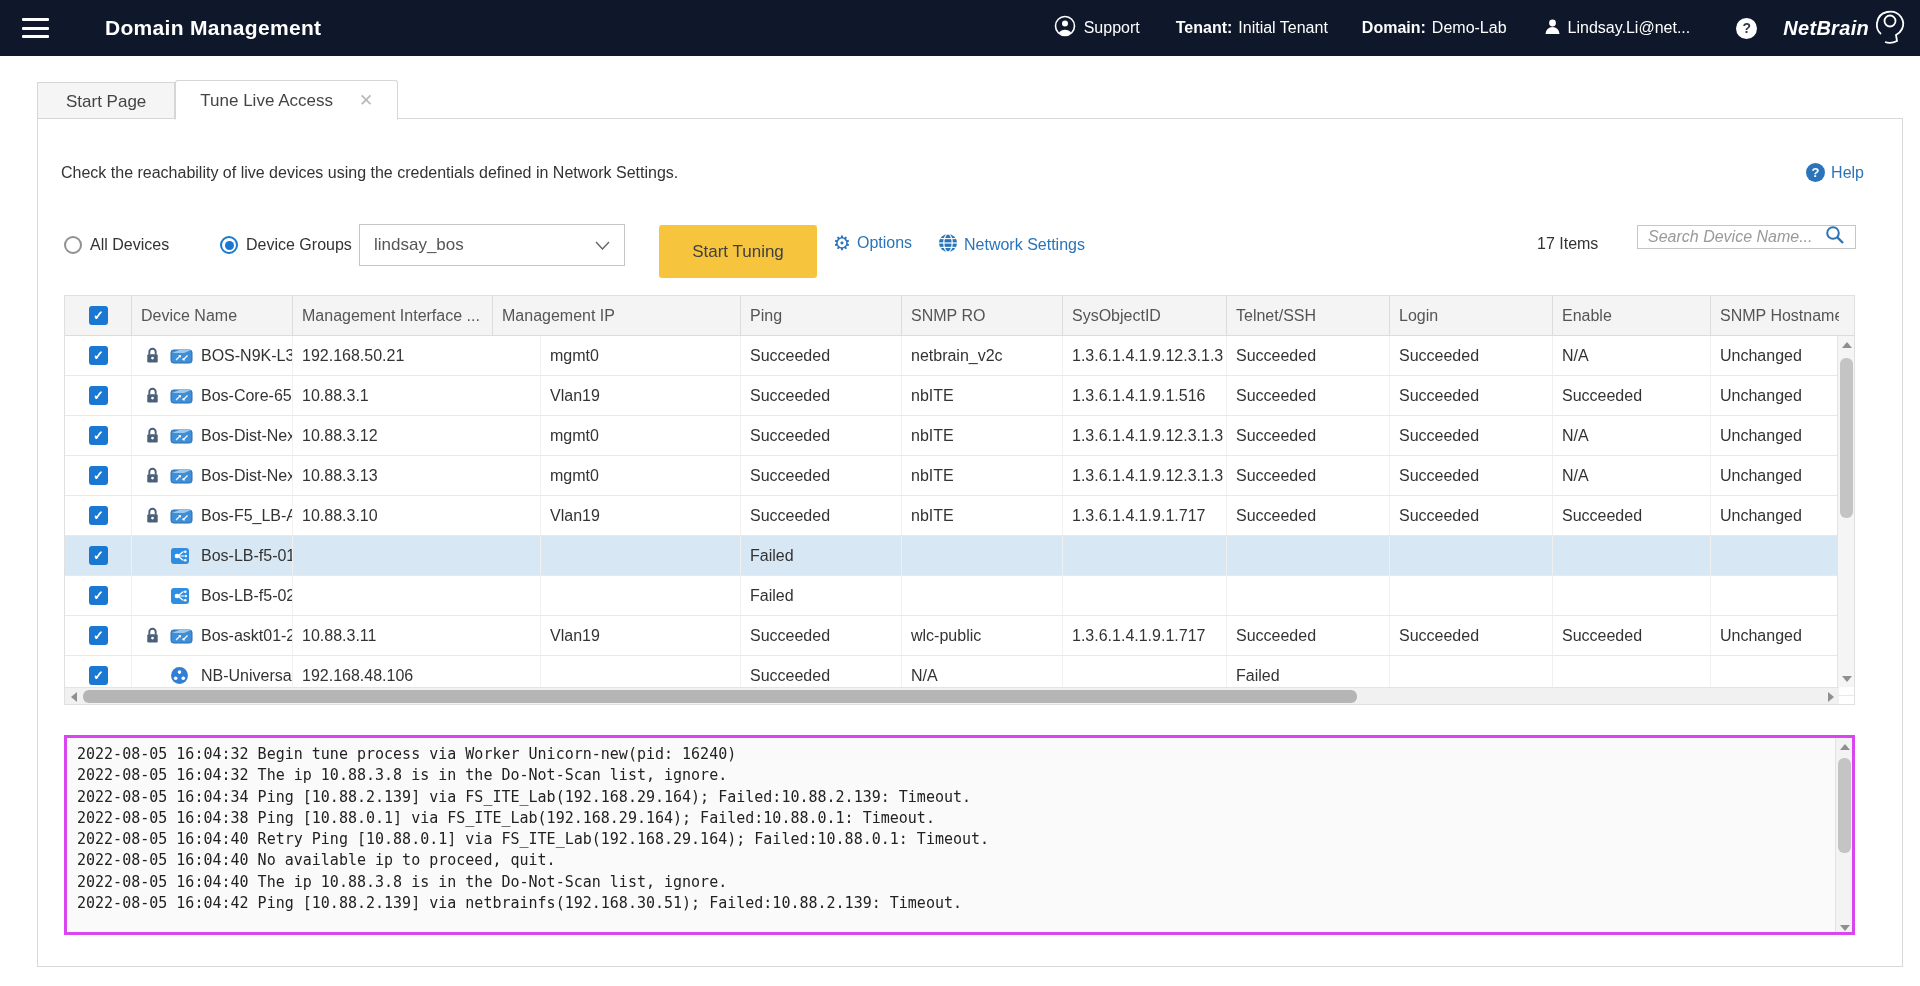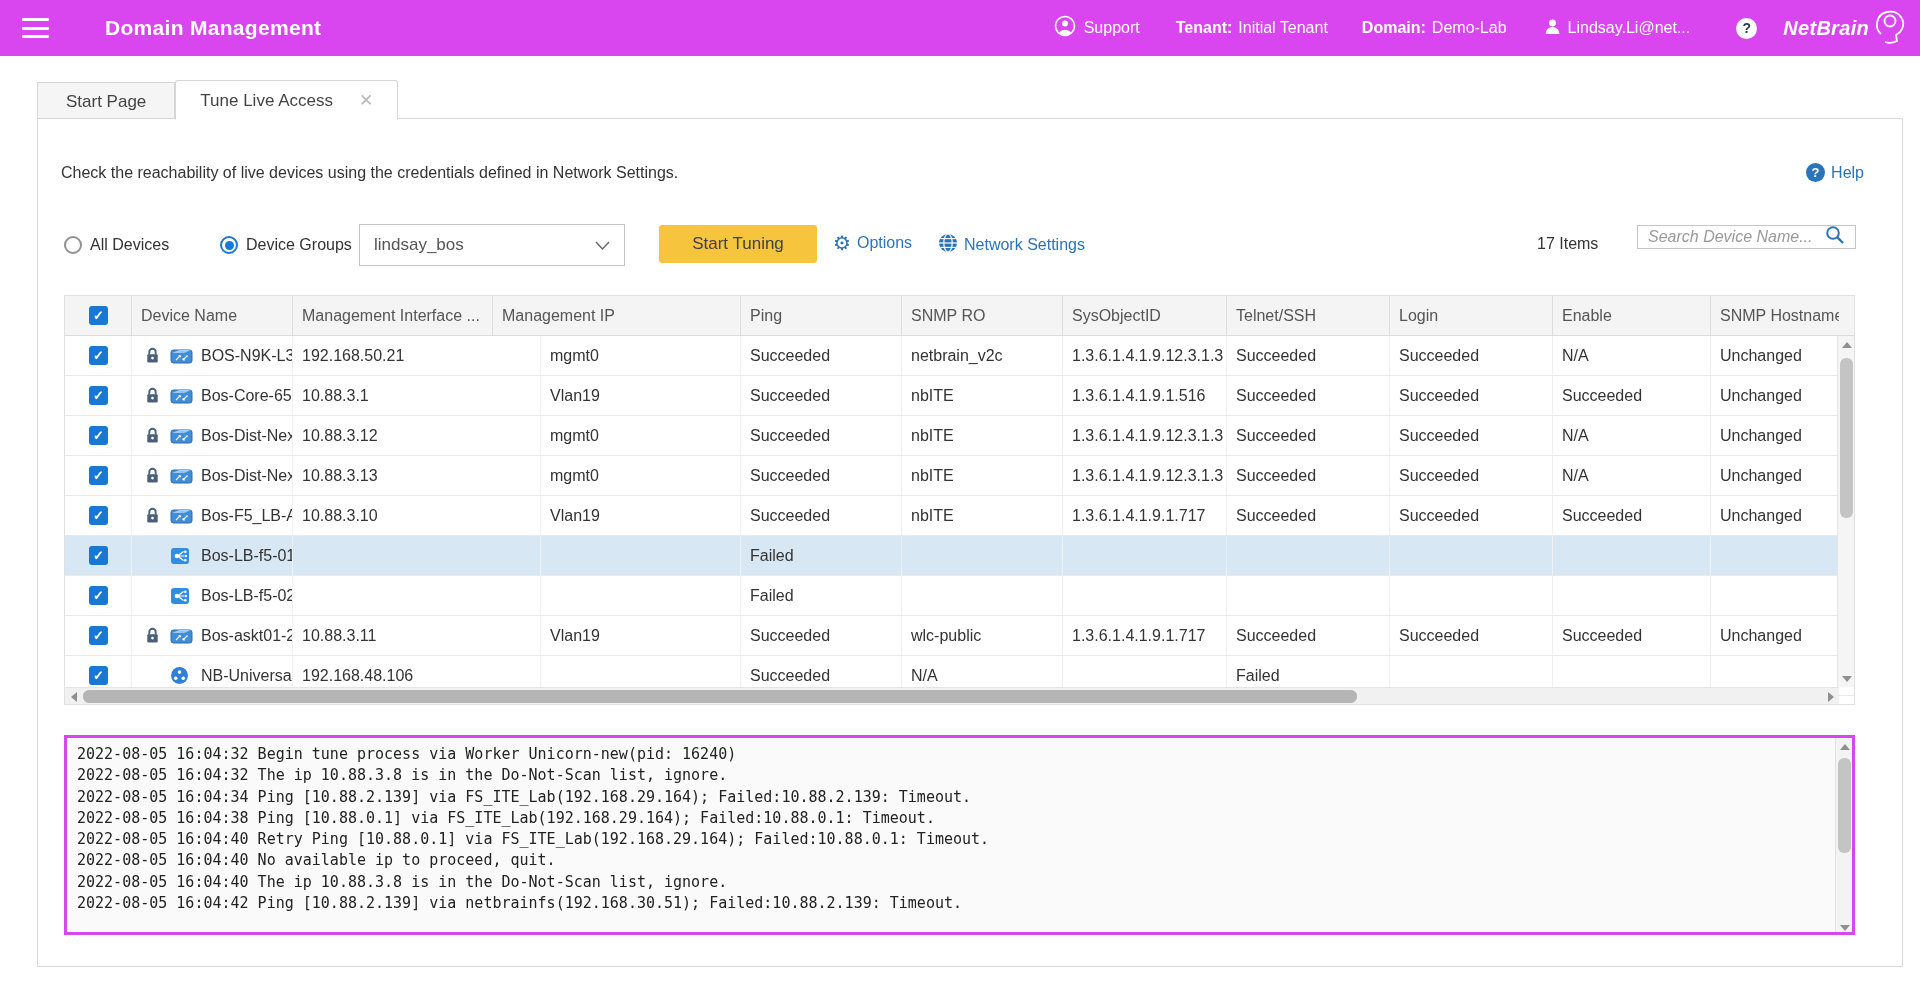--- a/index.html
+++ b/index.html
@@ -1,19 +1,19 @@
 <!DOCTYPE html>
 <html><head>
 <meta charset="utf-8">
 <style>
   * { box-sizing: border-box; margin: 0; padding: 0; }
   html,body { width:1920px; height:986px; background:#fff; font-family:"Liberation Sans", sans-serif; overflow:hidden; position:relative; }
 
   
-  .topbar { position:absolute; top:0; left:0; width:1920px; height:56px; background:#d946ef; display:flex; align-items:center; color:#fff; }
+  .topbar { position:absolute; top:0; left:0; width:1920px; height:56px; background:#0f172a; display:flex; align-items:center; color:#fff; }
   .hamburger { margin-left:22px; width:27px; height:20px; display:flex; flex-direction:column; justify-content:space-between; cursor:pointer; }
   .hamburger span { display:block; height:3px; background:#fff; border-radius:1px; }
   .app-title { margin-left:56px; font-size:21px; font-weight:bold; letter-spacing:.3px; }
   .topbar-right { margin-left:auto; display:flex; align-items:center; margin-right:13px; }
   .tb-item { display:flex; align-items:center; font-size:16px; }
   .tb-label { font-weight:bold; margin-right:6px; }
   .support { margin-right:36px; }
   .support svg { margin-right:8px; }
   .tenant { margin-right:34px; }
   .domain { margin-right:37px; }
@@ -38,21 +38,21 @@
 
   
   .radio-item { position:absolute; display:flex; align-items:flex-start; cursor:pointer; font-size:16px; color:#333; }
   .radio { width:18px; height:18px; border-radius:50%; border:2px solid #909090; margin-right:8px; background:#fff; display:flex; align-items:center; justify-content:center; }
   .radio.sel { border-color:#1878d2; }
   .radio.sel::after { content:""; width:9px; height:9px; border-radius:50%; background:#1878d2; }
   .r1 { left:64px; top:236px; }
   .r2 { left:220px; top:236px; }
   .group-select { position:absolute; left:359px; top:224px; width:266px; height:42px; border:1px solid #c6c6c6; background:#fff; display:flex; align-items:center; padding:0 14px; font-size:17px; color:#555; cursor:pointer; }
   .group-select .chev { margin-left:auto; }
-  .btn-start { position:absolute; left:659px; top:225px; width:158px; height:38px; background:#f7c53d; border:none; border-radius:3px; font-size:17px; color:#3f3f3f; font-family:"Liberation Sans",sans-serif; cursor:pointer; }
+  .btn-start { position:absolute; left:659px; top:225px; width:158px; height:53px; background:#f7c53d; border:none; border-radius:3px; font-size:17px; color:#3f3f3f; font-family:"Liberation Sans",sans-serif; cursor:pointer; }
   .icon-link { position:absolute; top:233px; display:flex; align-items:center; color:#2a75ba; font-size:16px; cursor:pointer; }
   .icon-link .gear { font-size:20px; line-height:1; margin-right:6px; color:#2a75ba; }
   .icon-link svg { margin-right:6px; }
   .opt { left:833px; }
   .ns { left:938px; }
   .items-count { position:absolute; left:1537px; top:235px; font-size:16px; color:#333; }
   .searchbox { position:absolute; left:1637px; top:225px; width:219px; height:24px; border:1px solid #c6c6c6; background:#fff; display:flex; align-items:center; padding:0 10px; }
   .searchbox input { border:none; outline:none; flex:1; font-size:16px; color:#333; font-family:"Liberation Sans",sans-serif; font-style:italic; min-width:0; }
   .searchbox input::placeholder { color:#9a9a9a; font-style:italic; }
 

